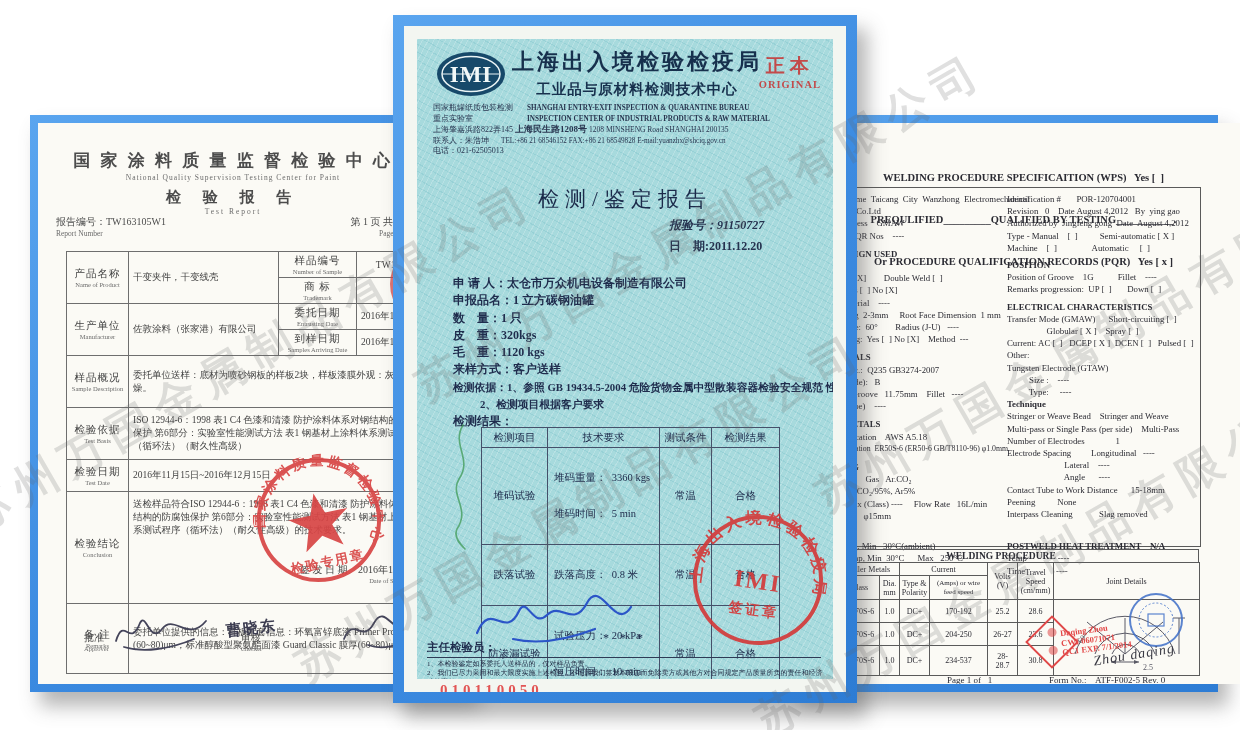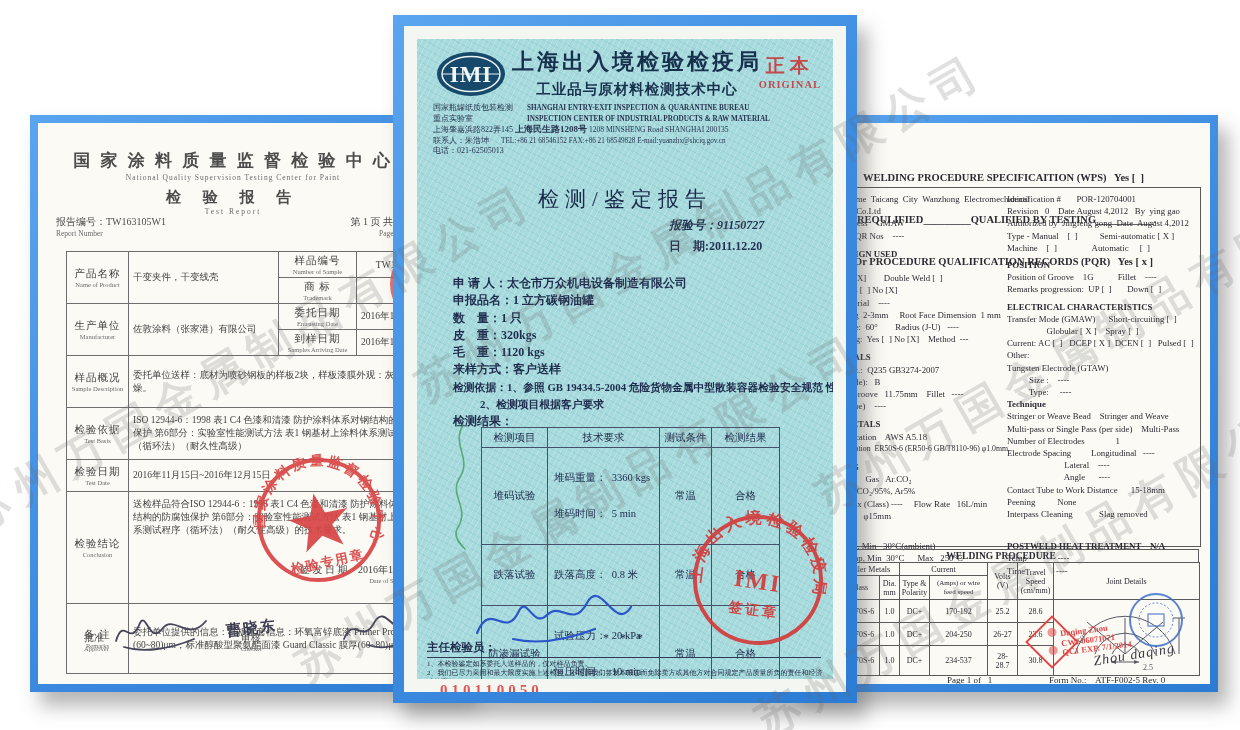--- a/index.html
+++ b/index.html
@@ -3,21 +3,21 @@
 <meta charset="utf-8">
 <style>
   html,body{margin:0;padding:0;width:1240px;height:730px;background:#ffffff;overflow:hidden;
     font-family:"Liberation Serif","DejaVu Serif",serif;}
   .canvas{position:absolute;inset:0;width:1240px;height:730px;}
   .doc{position:absolute;box-shadow:10px 14px 18px rgba(90,90,90,.45);}
   .blue{background:linear-gradient(135deg,#5aa5ef 0%,#3b8ae0 55%,#2d7cd4 100%);}
   .left-doc{left:30px;top:115px;width:440px;height:577px;padding:8px;z-index:1;box-sizing:border-box;}
   .right-doc{left:789px;top:115px;width:429px;height:577px;padding:8px;z-index:1;box-sizing:border-box;}
   .center-doc{left:393px;top:15px;width:464px;height:688px;padding:11px;z-index:2;box-sizing:border-box;}
-  .page-white{width:100%;height:100%;background:#fbfaf5;position:relative;overflow:hidden;color:#474747;}
+  .page-white{width:100%;height:100%;background:#fbfaf5;position:relative;overflow:hidden;color:#474747;padding-left:40px;}
   .center-mat{width:100%;height:100%;background:#f3f6f1;padding:13px;box-sizing:border-box;position:relative;overflow:hidden;}
   .page-cyan{width:100%;height:100%;background-color:#a7dadd;position:relative;overflow:hidden;color:#25324f;
     background-image:repeating-linear-gradient(118deg,rgba(255,255,255,.20) 0 1px,rgba(0,0,0,0) 1px 5px),
                      repeating-linear-gradient(28deg,rgba(110,185,195,.28) 0 1px,rgba(0,0,0,0) 1px 7px);}
   
   .wm{position:absolute;white-space:nowrap;font-size:44px;font-weight:bold;letter-spacing:10px;
     color:rgba(100,100,100,.20);transform:rotate(-30deg);transform-origin:0 50%;z-index:20;pointer-events:none;}
   
   .ld-head{position:absolute;left:0;top:26px;width:390px;text-align:center;}
   .ld-t1{font-size:17px;font-weight:bold;letter-spacing:3px;color:#4c4c4c;}

